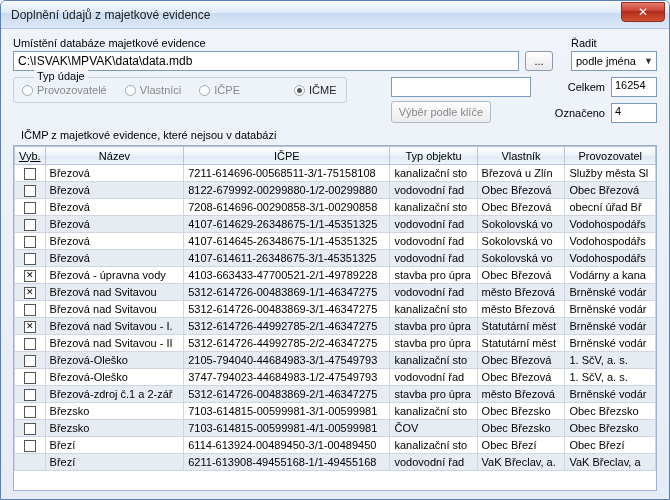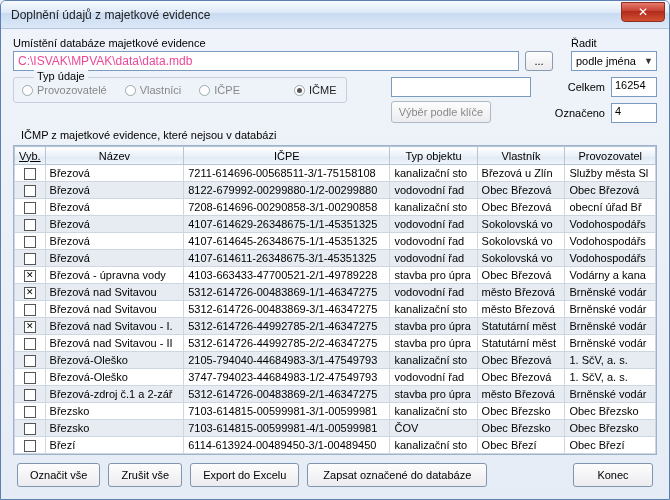--- a/index.html
+++ b/index.html
@@ -56,21 +56,21 @@
   .row { display: flex; align-items: center; gap: 6px; }
   .label { color: #000; }
   .db-row { margin-top: 2px; }
   .db-input {
     flex: 1;
     height: 20px;
     background: #fff;
     border: 1px solid #7a9ac0;
     padding: 1px 4px;
     font-size: 12px;
-    color: #ec4899;
+    color: #000000;
   }
   .browse-btn {
     width: 28px; height: 20px;
     background: linear-gradient(#fdfdfd,#ececf0);
     border: 1px solid #8a9ab0;
     border-radius: 3px;
     font-size: 11px;
     cursor: pointer;
     display: flex; align-items: center; justify-content: center;
   }
@@ -417,33 +417,15 @@
               <td class="c-nazev">Březí</td>
               <td class="c-icpe">6211-613908-49455168-1/1-49455168</td>
               <td class="c-typ">vodovodní řad</td>
               <td class="c-vlast">VaK Břeclav, a.</td>
               <td class="c-prov">VaK Břeclav, a</td>
             </tr>
           </tbody>
       </table>
     </div>
 
-    <div class="footer-btns">
-      <div class="btn">
-          <span>Označit vše</span>
-        </div>
-      <div class="btn">
-          <span>Zrušit vše</span>
-        </div>
-      <div class="btn">
-          <span>Export do Excelu</span>
-        </div>
-      <div class="btn" style="min-width:180px">
-          <span>Zapsat označené do databáze</span>
-        </div>
-      <div class="spacer"></div>
-      <div class="btn" style="width:80px">
-          <span>Konec</span>
-        </div>
-    </div>
 
   </div>
 </div>
 
 </body></html>

